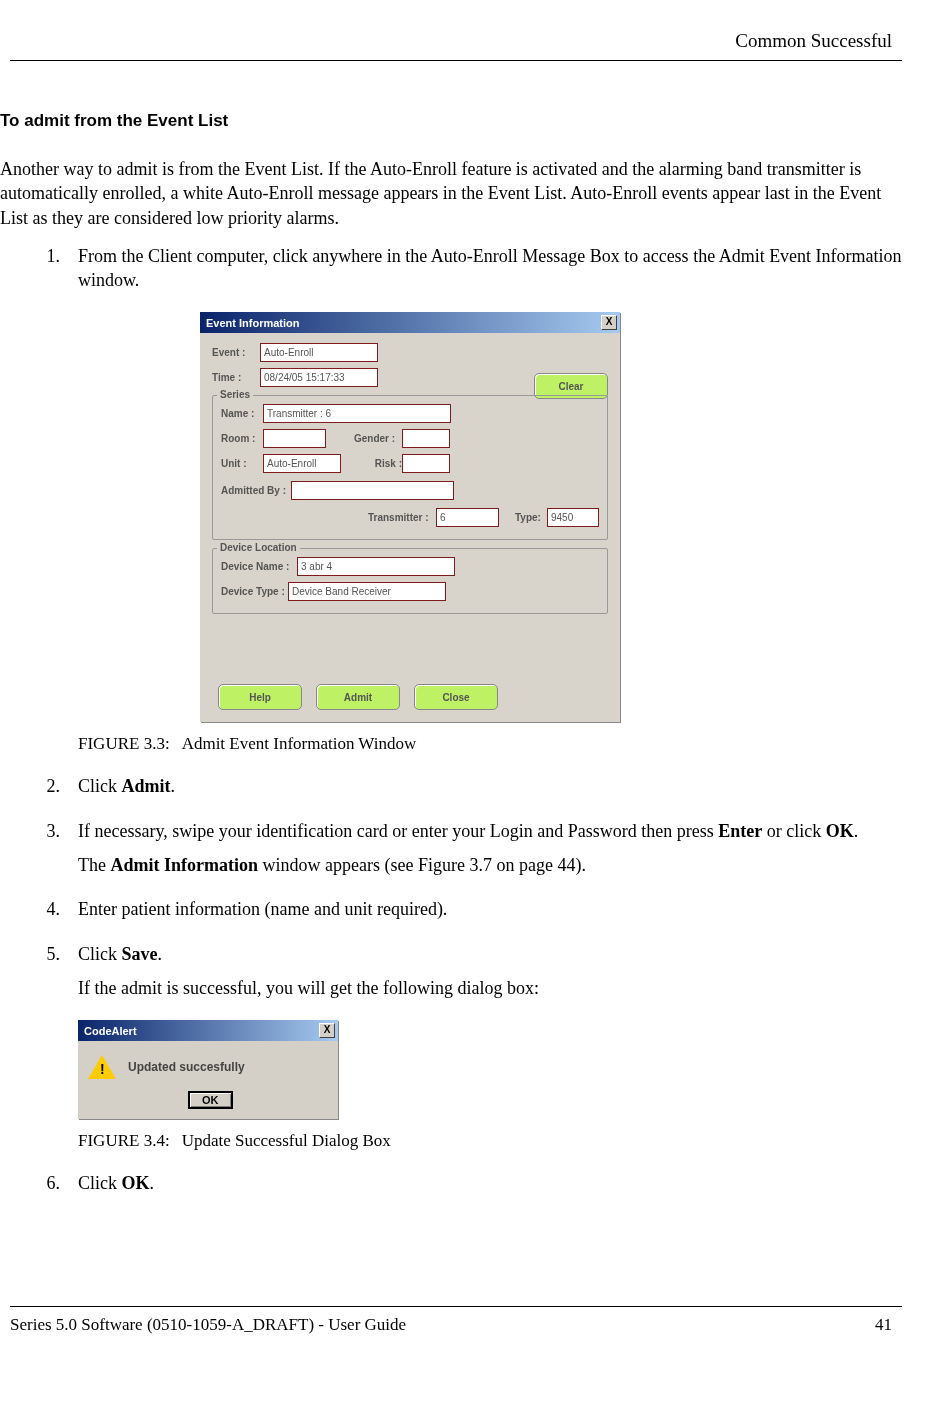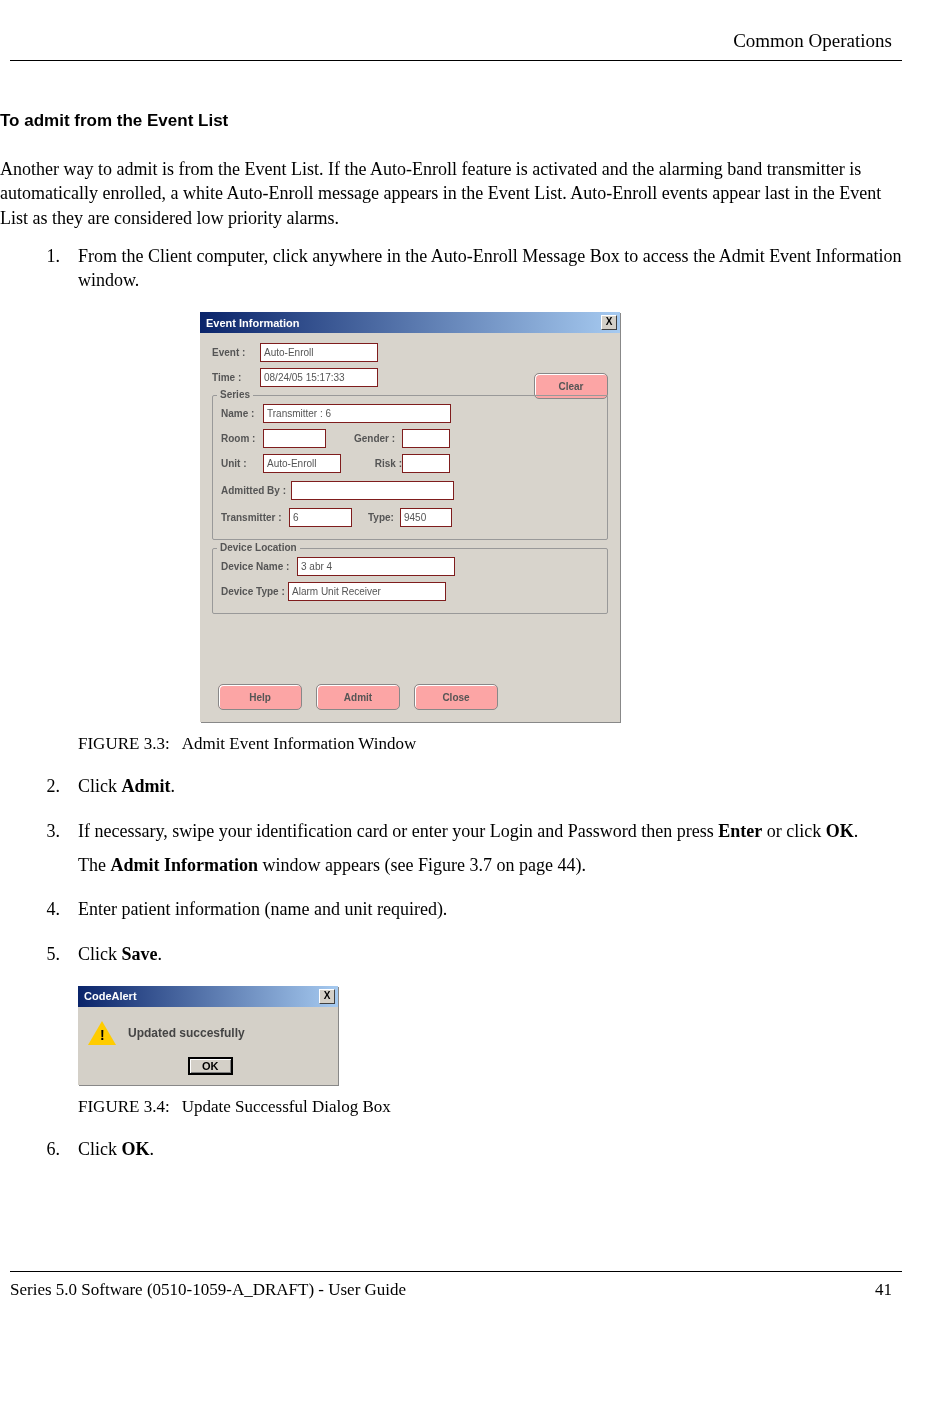--- a/index.html
+++ b/index.html
@@ -151,21 +151,21 @@
     position: absolute;
     top: -7px;
     left: 4px;
     background: #d8d4cc;
     padding: 0 3px;
     font-weight: bold;
     font-size: 10px;
     color: #555;
   }
   .dlg-btn {
-    background: #fca5a5;
+    background: #bef264;
     border: 1px solid #888;
     border-radius: 5px;
     font-size: 10px;
     font-weight: bold;
     color: #555;
     height: 24px;
     display: inline-flex;
     align-items: center;
     justify-content: center;
     box-shadow: inset 1px 1px 0 #fff;
@@ -242,21 +242,21 @@
     padding: 1px 12px;
     margin-left: 100px;
     box-shadow: inset 1px 1px 0 #fff, inset -1px -1px 0 #808080;
   }
 </style>
 </head>
 <body>
 
 <div class="page">
 
-  <div class="header-right">Common Operations</div>
+  <div class="header-right">Common Successful</div>
 
   <hr class="top-rule">
 
   <div class="section-heading">To admit from the Event List</div>
 
   <p class="body-text">Another way to admit is from the Event List. If the Auto-Enroll feature is activated and the alarming band transmitter is automatically enrolled, a white Auto-Enroll message appears in the Event List. Auto-Enroll events appear last in the Event List as they are considered low priority alarms.</p>
 
   <ol class="steps">
     <li>
       <div class="num">1.</div>
@@ -300,37 +300,37 @@
         <div class="dlg-row">
           <div class="dlg-label" style="width:42px;">Unit :</div>
           <div class="dlg-field" style="width:70px;">Auto-Enroll</div>
           <div class="dlg-label-sm" style="margin-left:13px;width:48px;text-align:right;">Risk :</div>
           <div class="dlg-field" style="width:40px;"></div>
         </div>
         <div class="dlg-row" style="margin-top:8px;">
           <div class="dlg-label-sm" style="width:70px;">Admitted By :</div>
           <div class="dlg-field" style="width:155px;"></div>
         </div>
-        <div class="dlg-row" style="margin-top:8px;">
+        <div class="dlg-row" style="margin-top:8px;justify-content:flex-end;">
           <div class="dlg-label-sm" style="width:68px;">Transmitter :</div>
           <div class="dlg-field" style="width:55px;">6</div>
           <div class="dlg-label-sm" style="margin-left:16px;width:32px;">Type:</div>
           <div class="dlg-field" style="width:44px;">9450</div>
         </div>
       </div>
 
       <div class="dlg-section">
         <div class="dlg-section-title">Device Location</div>
         <div class="dlg-row">
           <div class="dlg-label-sm" style="width:76px;">Device Name :</div>
           <div class="dlg-field" style="width:150px;">3 abr 4</div>
         </div>
         <div class="dlg-row">
           <div class="dlg-label-sm" style="width:67px;">Device Type :</div>
-          <div class="dlg-field" style="width:150px;">Alarm Unit Receiver</div>
+          <div class="dlg-field" style="width:150px;">Device Band Receiver</div>
         </div>
       </div>
 
       <div class="dlg-footer-btns">
         <div class="dlg-btn" style="width:82px;">Help</div>
         <div class="dlg-btn" style="width:82px;">Admit</div>
         <div class="dlg-btn" style="width:82px;">Close</div>
       </div>
     </div>
   </div>
@@ -356,20 +356,21 @@
     <li>
       <div class="num">4.</div>
       <div class="step-body">
         <p>Enter patient information (name and unit required).</p>
       </div>
     </li>
     <li>
       <div class="num">5.</div>
       <div class="step-body">
         <p><span>Click </span><b>Save</b><span>.</span></p>
+        <p>If the admit is successful, you will get the following dialog box:</p>
       </div>
     </li>
   </ol>
 
   <div class="alert-dlg">
     <div class="alert-title">
       <span>CodeAlert</span>
       <span class="dlg-close-x">X</span>
     </div>
     <div class="alert-body">

